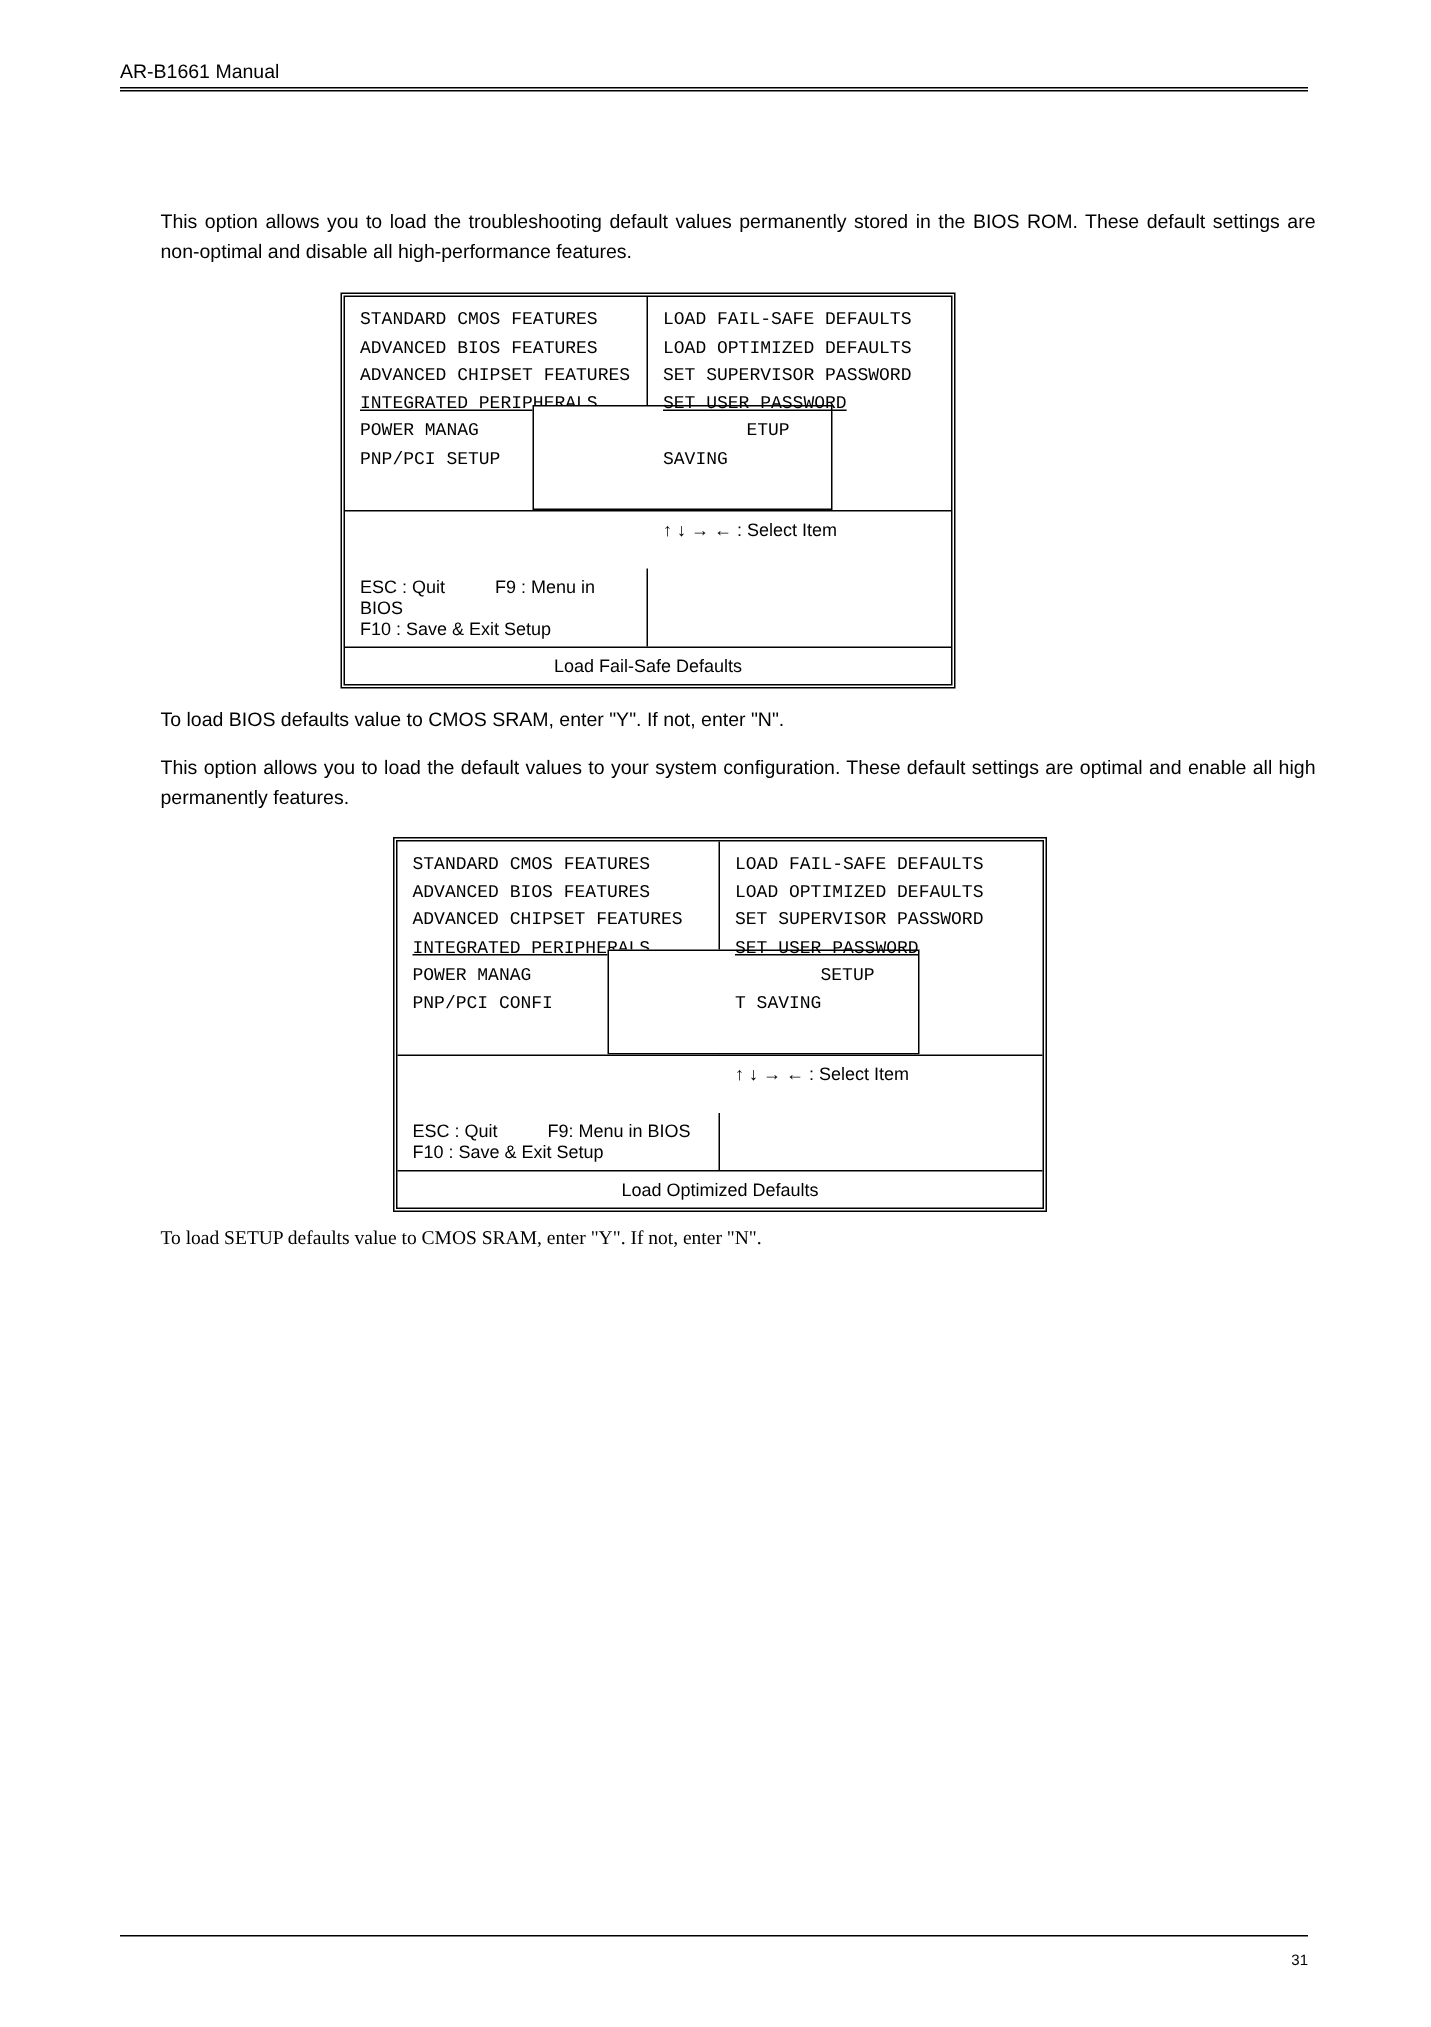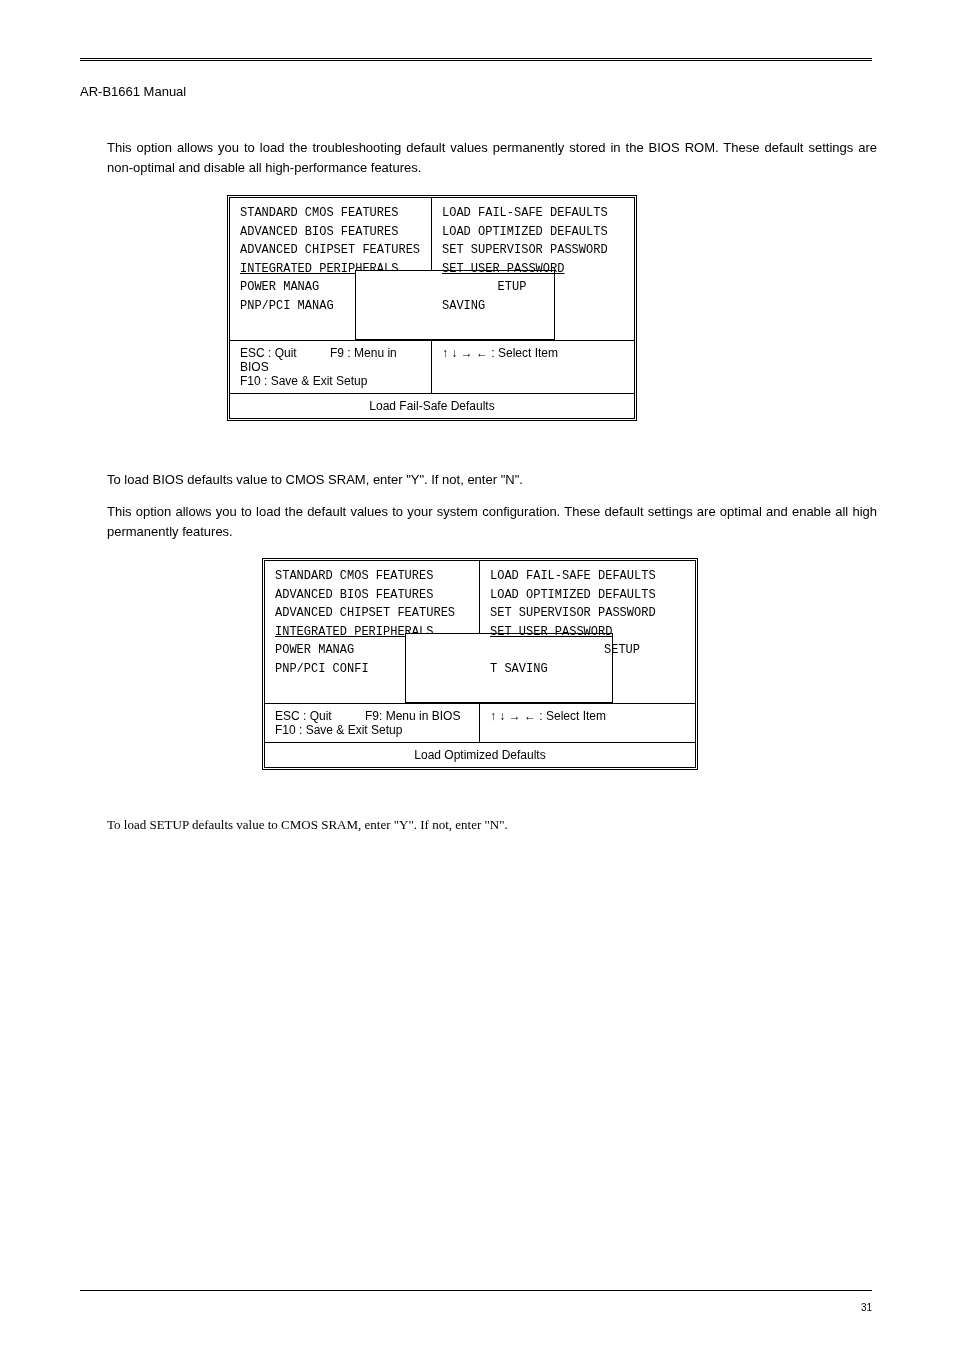--- a/index.html
+++ b/index.html
@@ -9,21 +9,20 @@
       width: 954px;
       height: 1351px;
       position: relative;
       color: #000;
     }
     .header {
       position: absolute;
       top: 40px;
       left: 80px;
       font-size: 13px;
-      margin-top: 44px;
     }
     .header-line {
       position: absolute;
       top: 58px;
       left: 80px;
       width: 792px;
       height: 3px;
       border-top: 1px solid #000;
       border-bottom: 1px solid #000;
     }
@@ -90,20 +89,21 @@
     .bios-right { width: 50%; }
     .bios-divider-h {
       border-bottom: 1px solid #000;
       display: flex;
     }
     .bios-bl {
       width: 50%;
       border-right: 1px solid #000;
       padding: 5px 10px;
       font-size: 12px;
+      margin-top: 38px;
     }
     .bios-br {
       width: 50%;
       padding: 5px 10px;
       font-size: 12px;
     }
     .bios-last {
       text-align: center;
       padding: 5px 0;
       font-size: 12px;
@@ -139,21 +139,21 @@
 <div class="body-text para1">This option allows you to load the troubleshooting default values permanently stored in the BIOS ROM. These default settings are non-optimal and disable all high-performance features.</div>
 
 <div class="bios-table-wrapper bios-wrap1">
   <div class="bios-top">
     <div class="bios-left">
       <div>STANDARD CMOS FEATURES</div>
       <div>ADVANCED BIOS FEATURES</div>
       <div class="nowrap">ADVANCED CHIPSET FEATURES</div>
       <div style="text-decoration:underline">INTEGRATED PERIPHERALS</div>
       <div>POWER MANAG</div>
-      <div>PNP/PCI MANAG</div>
+      <div>PNP/PCI SETUP</div>
       <div style="height:18px"></div>
       <div class="overlay-box ov1"></div>
     </div>
     <div class="bios-right">
       <div>LOAD FAIL-SAFE DEFAULTS</div>
       <div>LOAD OPTIMIZED DEFAULTS</div>
       <div class="nowrap">SET SUPERVISOR PASSWORD</div>
       <div style="text-decoration:underline">SET USER PASSWORD</div>
       <div style="text-align:center;padding-right:42px">ETUP</div>
       <div style="text-align:left;padding-right:25px">SAVING</div>
@@ -187,21 +187,21 @@
       <div>POWER MANAG</div>
       <div>PNP/PCI CONFI</div>
       <div style="height:18px"></div>
       <div class="overlay-box ov2"></div>
     </div>
     <div class="bios-right" style="width:50%">
       <div>LOAD FAIL-SAFE DEFAULTS</div>
       <div>LOAD OPTIMIZED DEFAULTS</div>
       <div class="nowrap">SET SUPERVISOR PASSWORD</div>
       <div style="text-decoration:underline">SET USER PASSWORD</div>
-      <div style="text-align:right;padding-right:45px">SETUP</div>
+      <div style="text-align:center;padding-right:45px">SETUP</div>
       <div style="text-align:left;padding-right:30px">T SAVING</div>
     </div>
   </div>
   <div class="bios-divider-h">
     <div class="bios-bl">
       <span>ESC : Quit</span>
       &nbsp;&nbsp;&nbsp;&nbsp;&nbsp;&nbsp;&nbsp;&nbsp;
       <span>F9: Menu in BIOS</span>
       <div>F10 : Save &amp; Exit Setup</div>
     </div>

